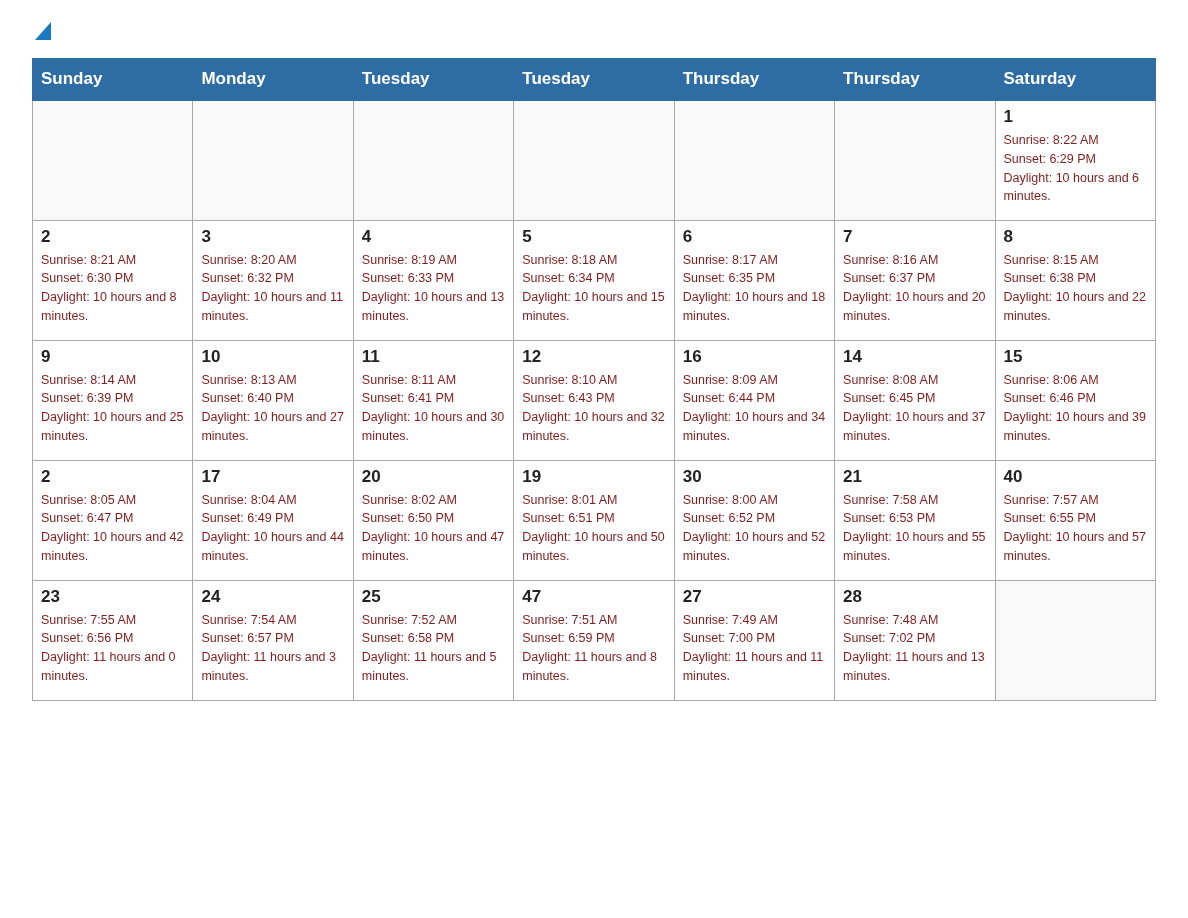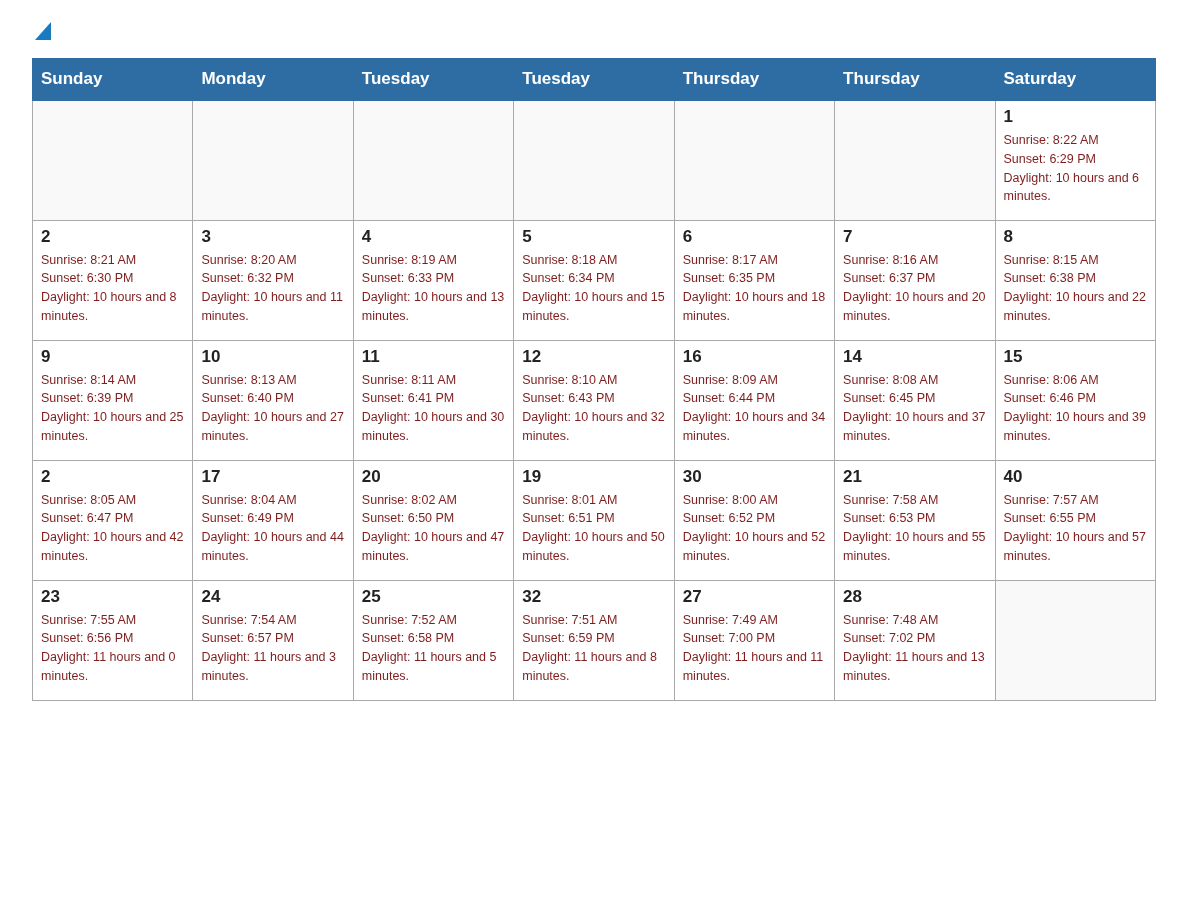--- a/index.html
+++ b/index.html
@@ -243,21 +243,21 @@
         </td>
         <td>
           <span class="day-number">24</span>
           <div class="day-info">Sunrise: 7:54 AM<br>Sunset: 6:57 PM<br>Daylight: 11 hours and 3 minutes.</div>
         </td>
         <td>
           <span class="day-number">25</span>
           <div class="day-info">Sunrise: 7:52 AM<br>Sunset: 6:58 PM<br>Daylight: 11 hours and 5 minutes.</div>
         </td>
         <td>
-          <span class="day-number">32</span>
+          <span class="day-number">47</span>
           <div class="day-info">Sunrise: 7:51 AM<br>Sunset: 6:59 PM<br>Daylight: 11 hours and 8 minutes.</div>
         </td>
         <td>
           <span class="day-number">27</span>
           <div class="day-info">Sunrise: 7:49 AM<br>Sunset: 7:00 PM<br>Daylight: 11 hours and 11 minutes.</div>
         </td>
         <td>
           <span class="day-number">28</span>
           <div class="day-info">Sunrise: 7:48 AM<br>Sunset: 7:02 PM<br>Daylight: 11 hours and 13 minutes.</div>
         </td>

